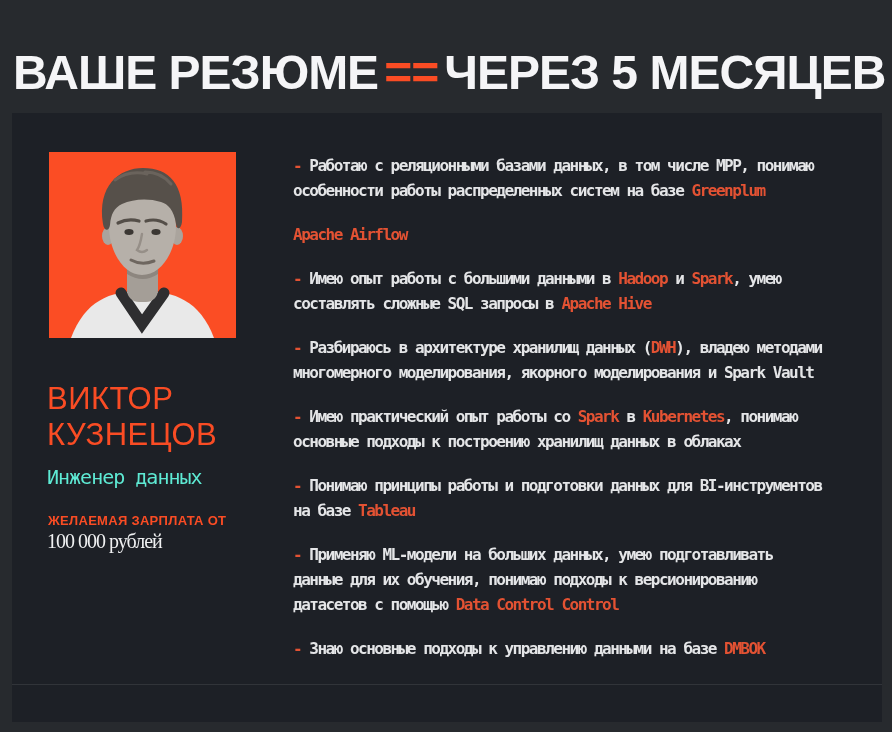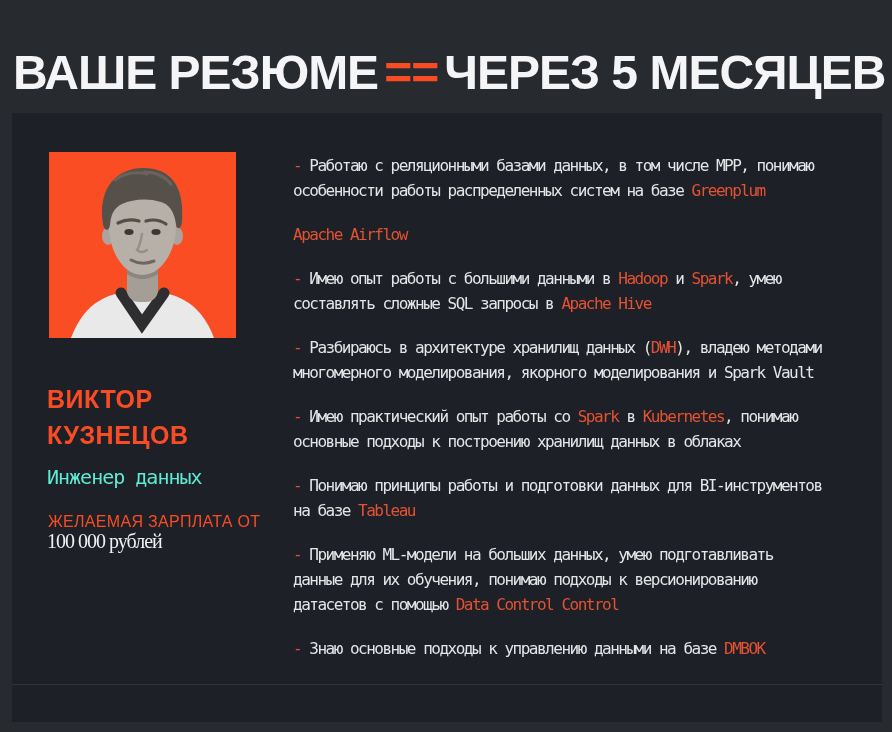--- a/index.html
+++ b/index.html
@@ -24,38 +24,38 @@
   .page-title .eq{color:var(--accent);padding:0 6px;}
   .resume-card{
     position:absolute;left:12px;top:113px;width:870px;height:609px;
     background:var(--card-bg);
   }
   .photo{
     position:absolute;left:37px;top:39px;width:187px;height:186px;display:block;
   }
   .profile-name{
     position:absolute;left:35px;top:268px;width:230px;
-    color:var(--accent);font-weight:700;font-size:25px;line-height:36px;letter-spacing:.5px;
+    color:var(--accent);font-weight:400;font-size:31px;line-height:36px;letter-spacing:.5px;
   }
   .profile-role{
     position:absolute;left:35px;top:352px;
     font-family:"DejaVu Sans Mono","Liberation Mono",monospace;
     font-size:20px;letter-spacing:-1px;color:#5eead4;
   }
   .salary-label{
     position:absolute;left:36px;top:400px;
-    color:var(--accent);font-weight:400;font-size:16px;letter-spacing:.3px;
+    color:var(--accent);font-weight:700;font-size:13px;letter-spacing:.3px;
   }
   .salary-value{
     position:absolute;left:35px;top:417px;
     font-family:Liberation Serif, serif;
     font-size:20px;letter-spacing:-1px;color:#f0f1f2;
   }
   .skills{
-    position:absolute;left:281px;top:40px;width:572px;
+    position:absolute;left:281px;top:40px;width:572px;font-weight:bold;
   }
   .skill-item{margin:0 0 19px 0;}
   .skill-line{
     font-family:"DejaVu Sans Mono","Liberation Mono",monospace;
     font-size:16px;line-height:25px;letter-spacing:-1.5px;
     color:var(--body-text);white-space:pre;
   }
   .skill-line .hl{color:var(--accent-text);}
   .card-divider{
     position:absolute;left:0;top:571px;width:100%;height:1px;

